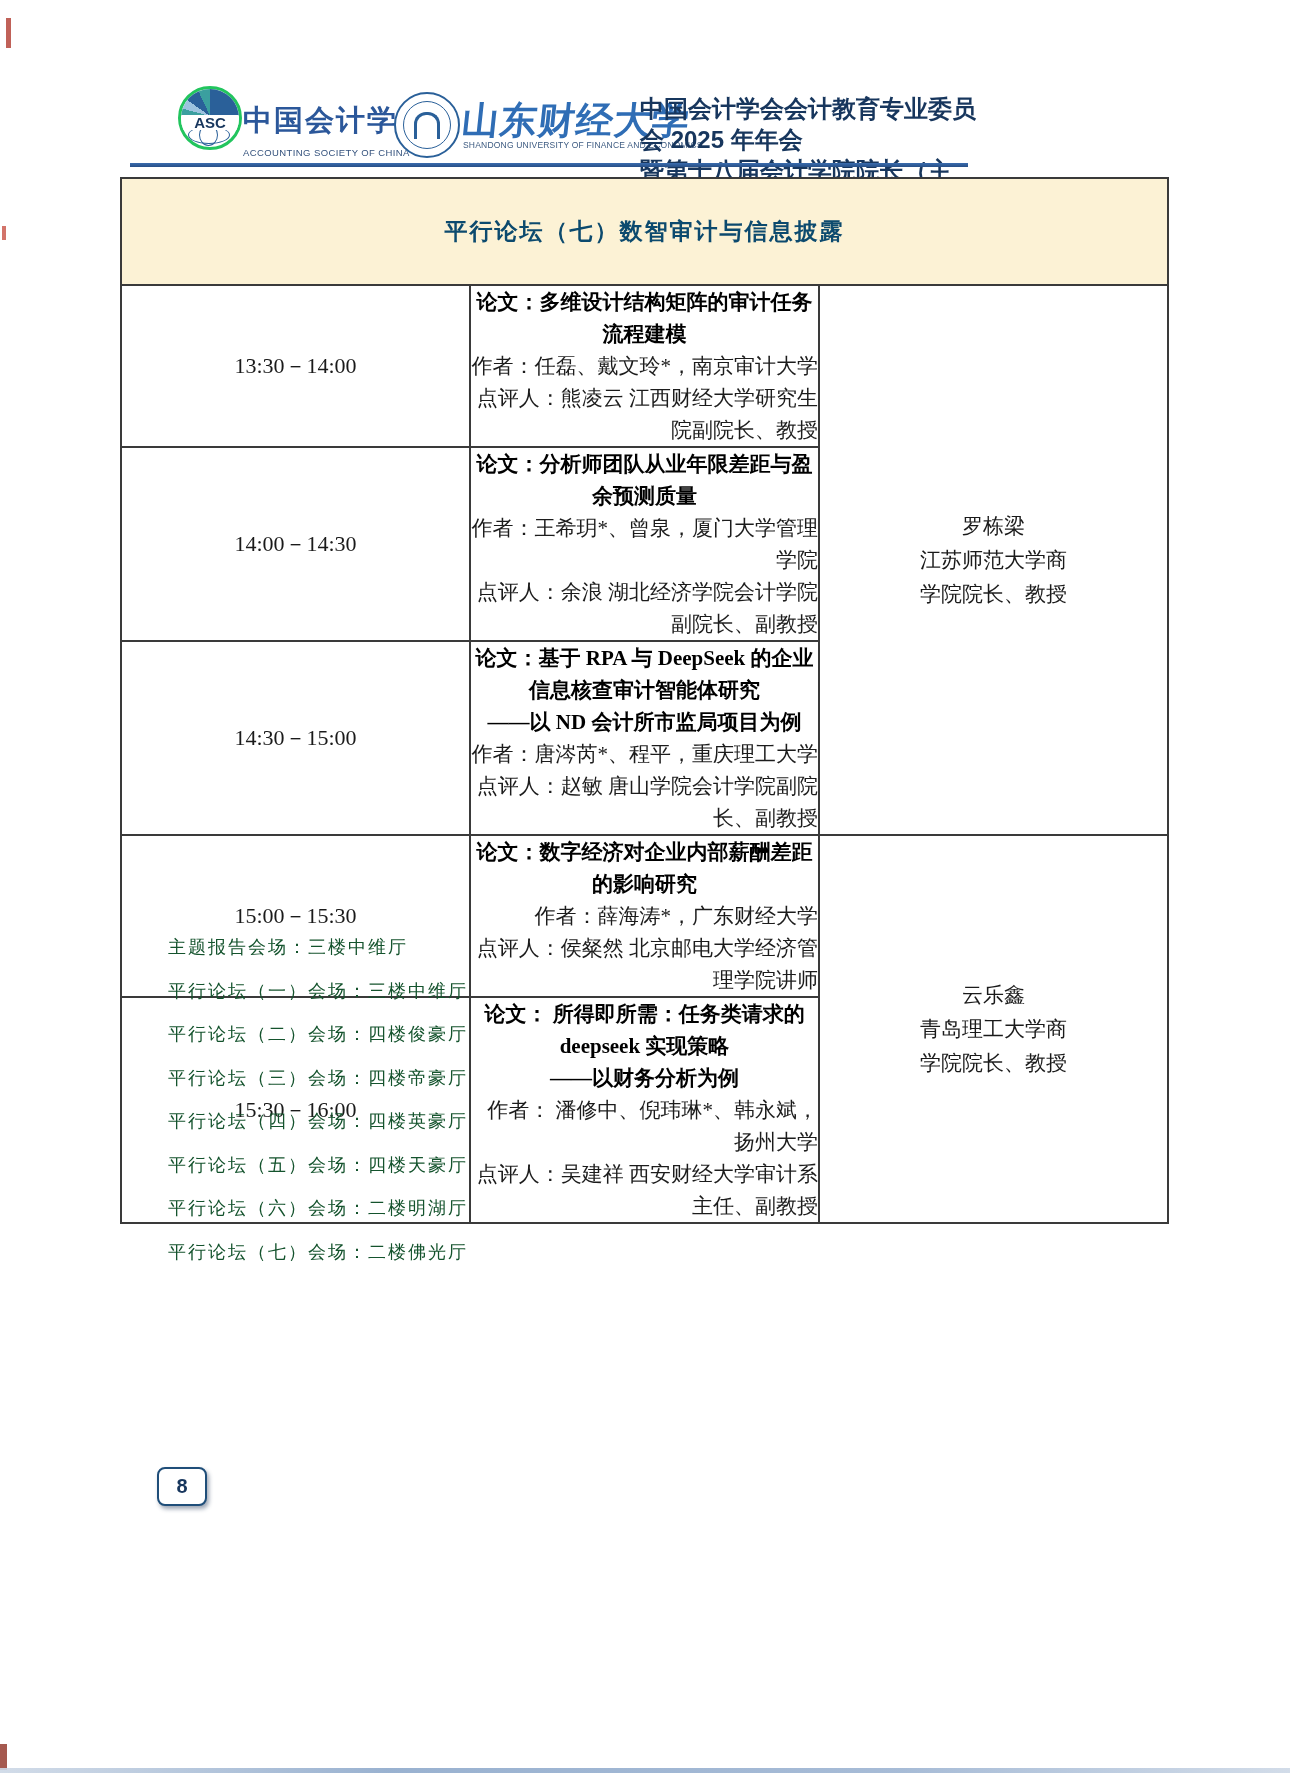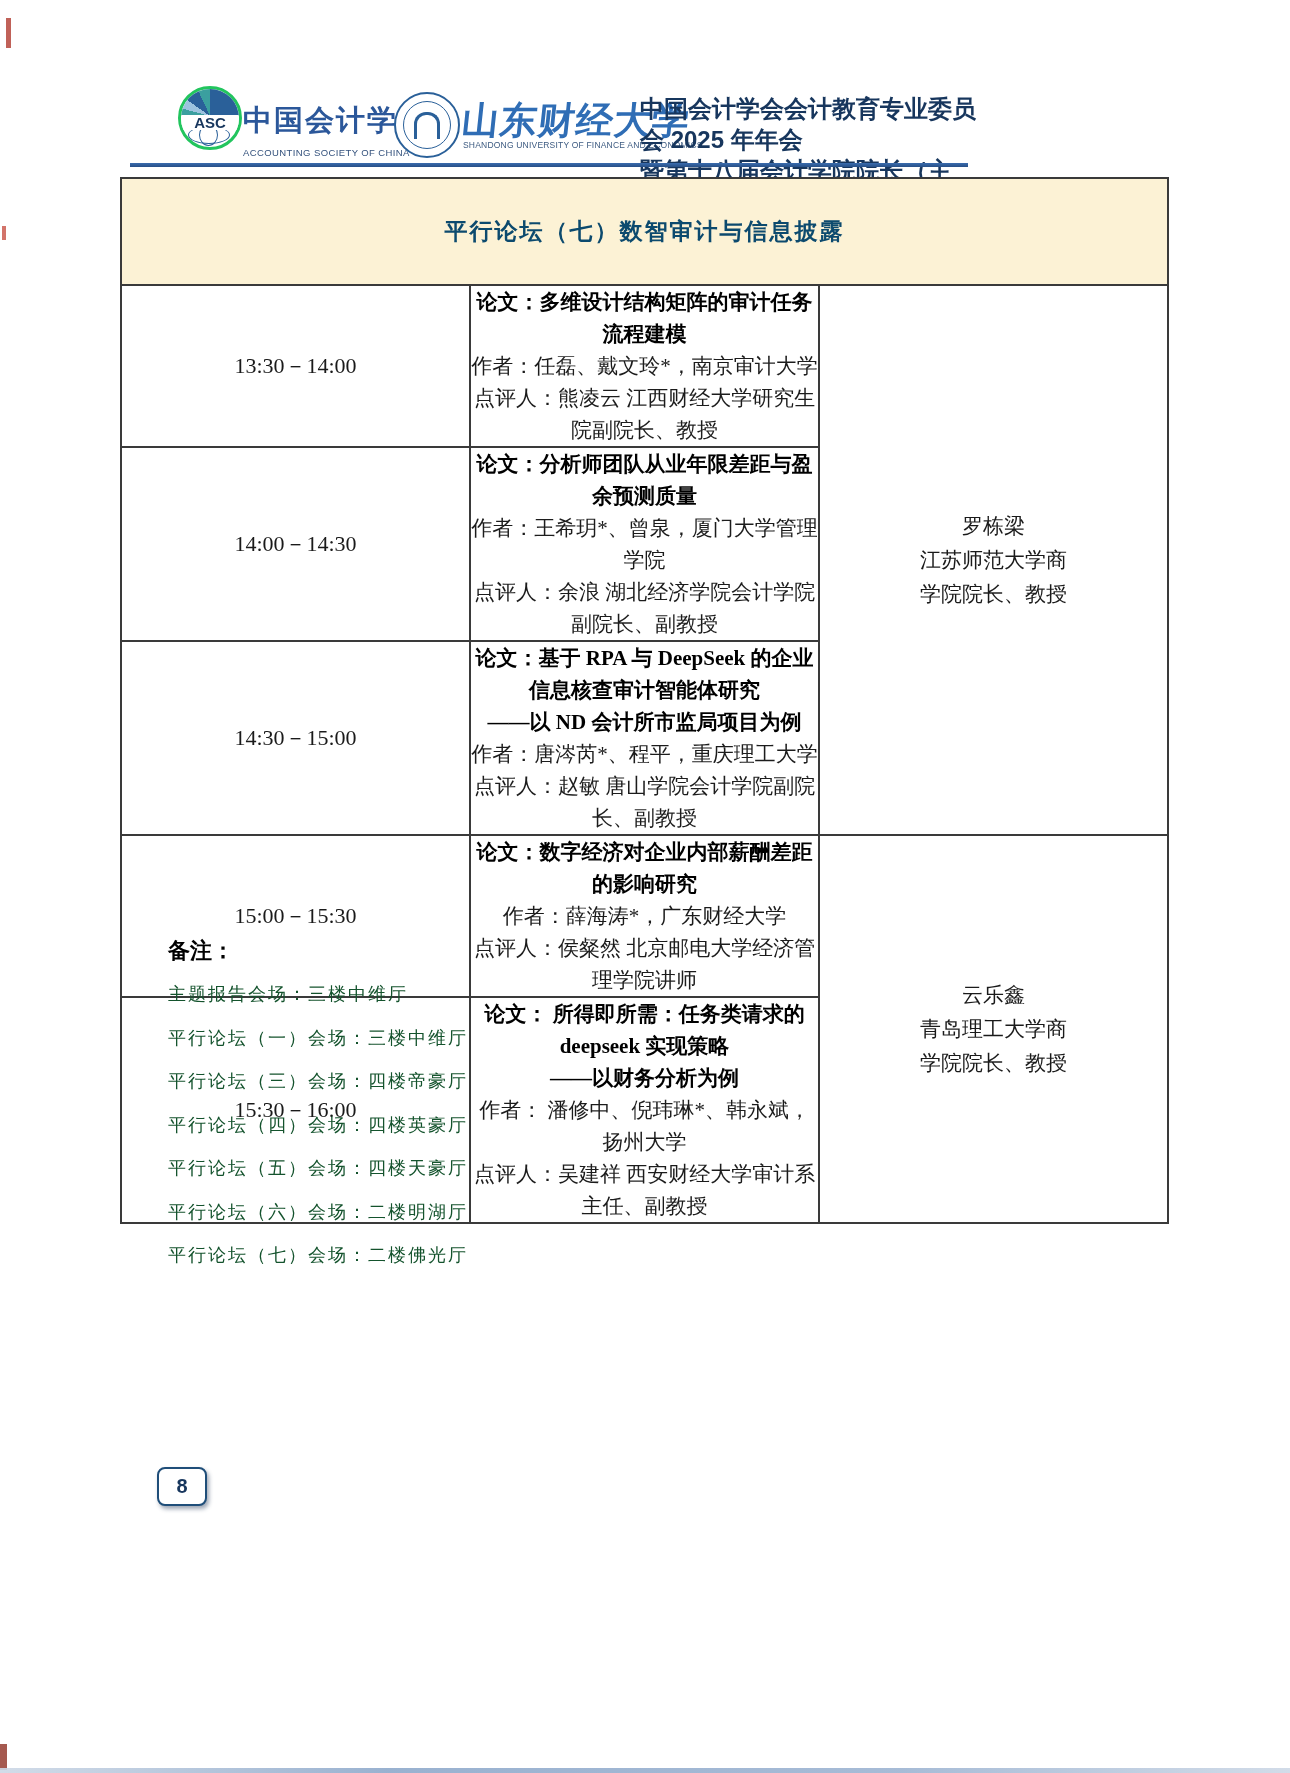--- a/index.html
+++ b/index.html
@@ -57,21 +57,21 @@
   table.schedule td{border:2px solid #3a3a3a;padding:0;vertical-align:middle;}
   td.title-cell{height:105px;background:#fcf2d5;text-align:center;
     font-family:"Liberation Sans",sans-serif;font-weight:700;font-size:23px;
     letter-spacing:2px;color:#0c4a6e;}
   td.time-cell{width:122px;text-align:center;
     font-family:"Liberation Serif",serif;font-size:22px;white-space:nowrap;}
   td.content-cell{width:746px;text-align:center;padding:6px 4px;}
   td.mod-cell{width:181px;text-align:center;font-size:21px;line-height:34px;}
   .ln{line-height:32px;font-size:21px;}
   .ln-title{font-family:Liberation Serif, serif;font-weight:700;color:#000;}
-  .ln-reg{font-family:"Liberation Serif",serif;color:#1c1c1c;}
+  .ln-reg{font-family:"Liberation Serif",serif;color:#1c1c1c;text-align:right;}
   
   .notes{position:absolute;left:168px;top:936px;width:700px;}
   .notes-label{font-family:"Liberation Sans",sans-serif;font-weight:700;
     font-size:22px;color:#000;margin-bottom:17px;}
   .note-line{font-family:"Liberation Serif",serif;font-size:18px;color:#14532d;
     letter-spacing:2px;margin-bottom:21.5px;line-height:22px;}
   
   .page-badge{position:absolute;left:157px;top:1467px;width:46px;height:35px;
     background:#fff;border:2.5px solid #1f4e79;border-radius:8px;
     box-shadow:2px 3px 4px rgba(40,60,90,.45);
@@ -167,24 +167,24 @@
             <div class="ln ln-title">论文： 所得即所需：任务类请求的 deepseek 实现策略</div>
             <div class="ln ln-title">——以财务分析为例</div>
             <div class="ln ln-reg">作者： 潘修中、倪玮琳*、韩永斌，扬州大学</div>
             <div class="ln ln-reg">点评人：吴建祥 西安财经大学审计系主任、副教授</div>
           </td>
         </tr>
       </tbody>
   </table>
 
   <div class="notes">
-    <div class="notes-label">备注：</div>
     <div id="notes-lines">
         <div class="note-line">主题报告会场：三楼中维厅</div>
         <div class="note-line">平行论坛（一）会场：三楼中维厅</div>
+        <div class="note-line">平行论坛（二）会场：四楼俊豪厅</div>
         <div class="note-line">平行论坛（三）会场：四楼帝豪厅</div>
         <div class="note-line">平行论坛（四）会场：四楼英豪厅</div>
         <div class="note-line">平行论坛（五）会场：四楼天豪厅</div>
         <div class="note-line">平行论坛（六）会场：二楼明湖厅</div>
         <div class="note-line">平行论坛（七）会场：二楼佛光厅</div>
       </div>
   </div>
 
   <div class="page-badge">8</div>
 

